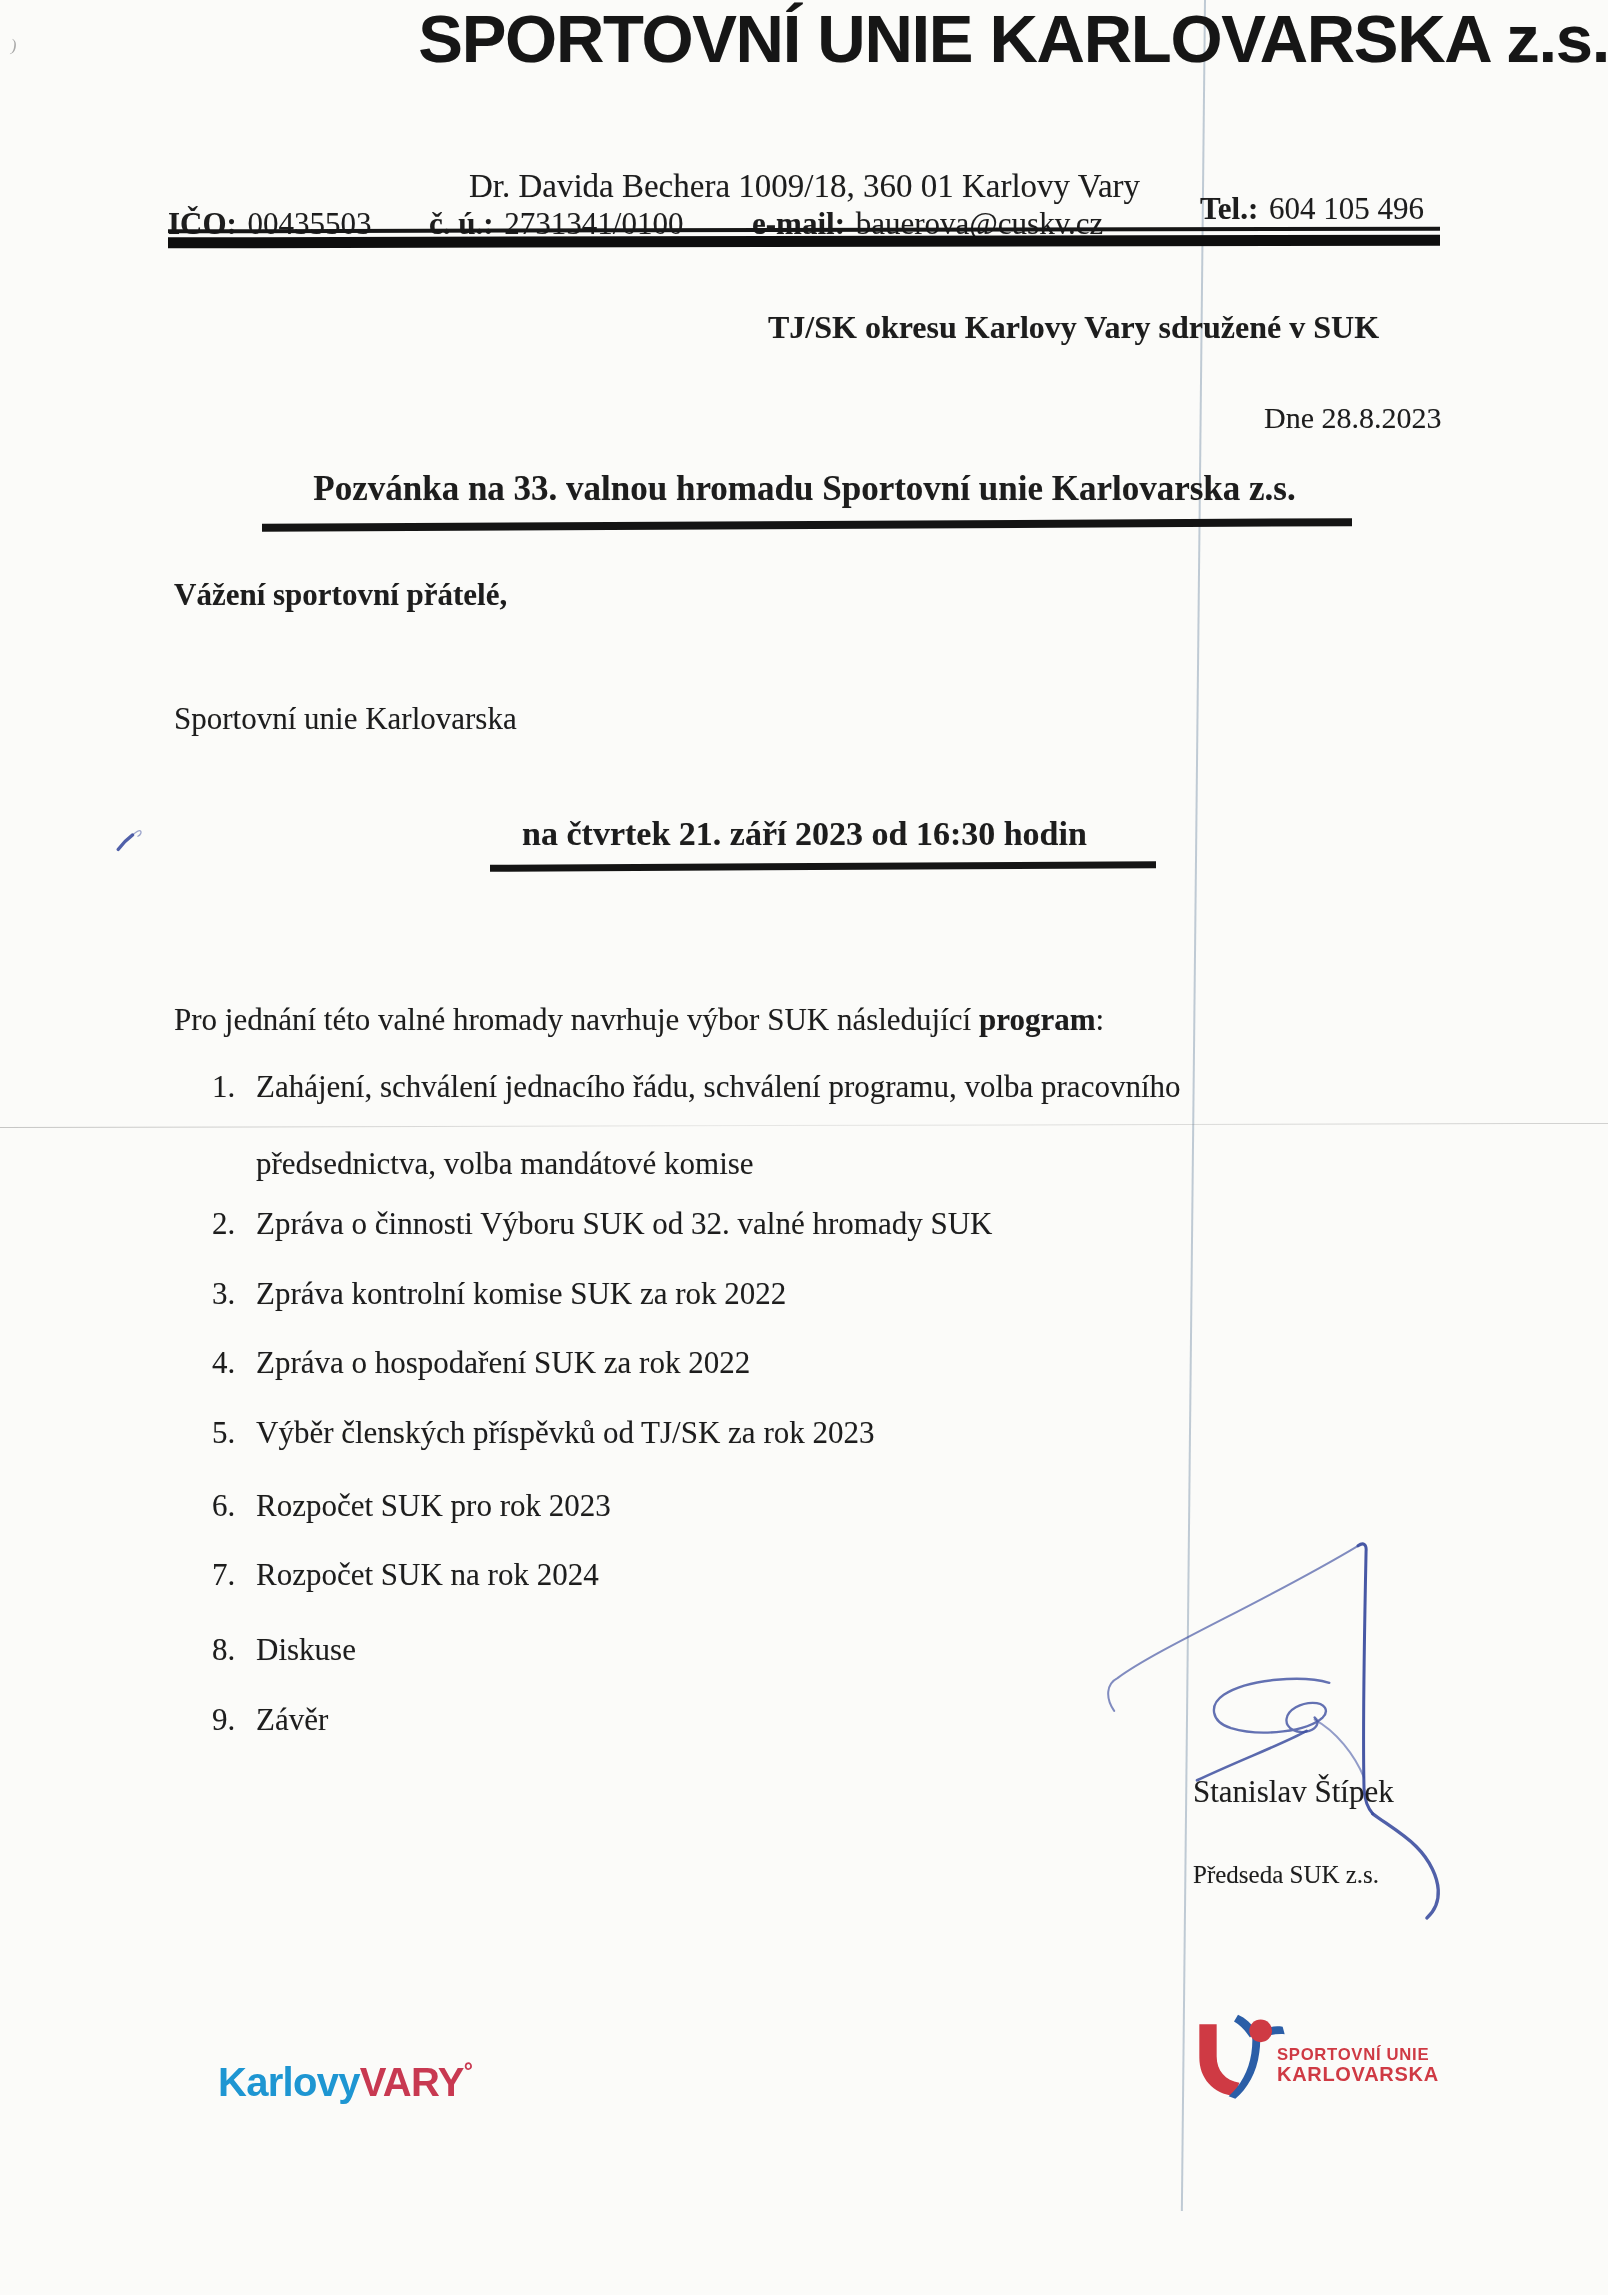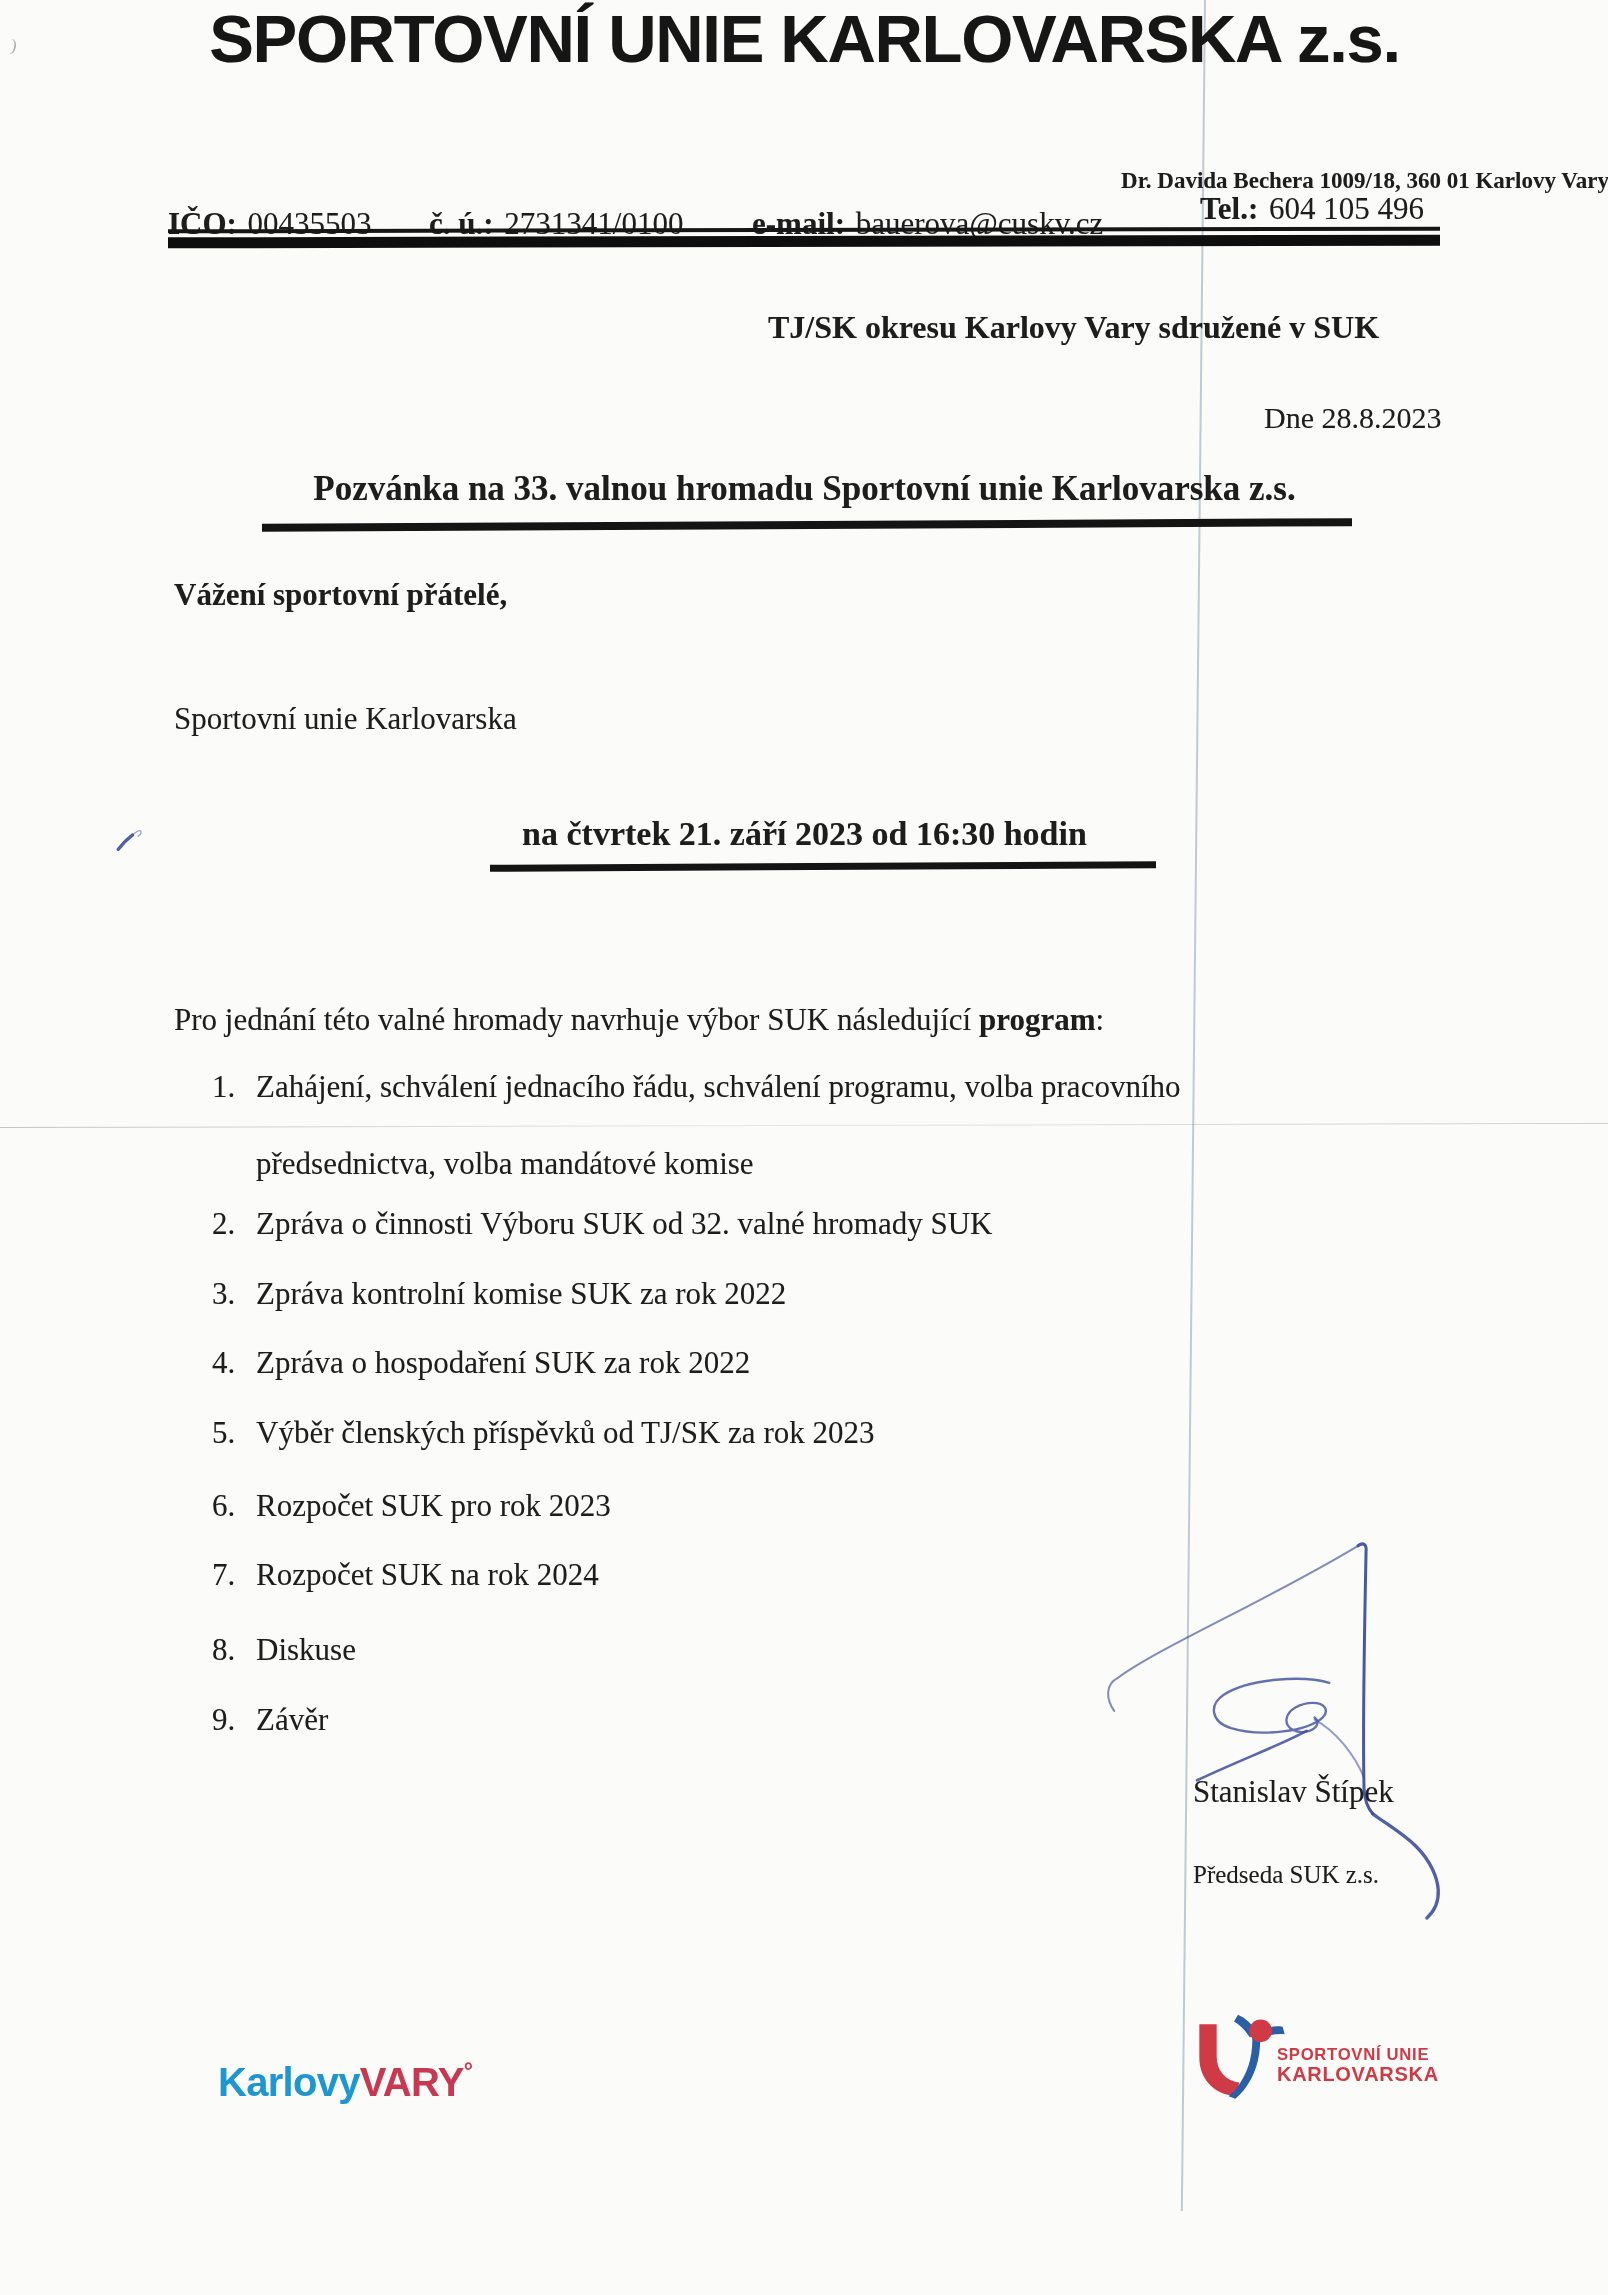--- a/index.html
+++ b/index.html
@@ -8,23 +8,23 @@
     background:#fbfbf9;overflow:hidden;
     font-family:"Liberation Serif","DejaVu Serif",serif;
     color:#1d1d1d;
   }
   .abs{position:absolute;}
   .serif{font-family:"Liberation Serif","DejaVu Serif",serif;}
   .sans{font-family:"Liberation Sans","DejaVu Sans",sans-serif;}
   .scan{text-shadow:0 0 0.7px rgba(25,25,25,.28);}
 
   
-  .org-name{left:0;right:0;top:120;text-align:center;font-size:67px;font-weight:bold;
+  .org-name{left:0;right:0;top:120;text-align:right;font-size:67px;font-weight:bold;
             letter-spacing:-1.3px;color:#161616;}
-  .address{left:0;right:0;top:168px;text-align:right;font-size:23px;font-weight:bold;}
+  .address{left:0;right:0;top:168px;text-align:center;font-size:33px;}
   .contact{top:206px;font-size:31px;white-space:nowrap;}
   .contact .lbl{margin-right:10.7px;font-weight:bold;}
   #contact-ico{left:168px;}
   #contact-account{left:429px;}
   #contact-email{left:752px;}
   #contact-tel{left:1200px;top:191px;text-align:center;}
   .rule-thin{left:168px;top:228px;width:1272px;height:4px;background:#161616;transform:rotate(-0.12deg);}
   .rule-thick{left:168px;top:236px;width:1272px;height:11.4px;background:#0e0e0e;transform:rotate(-0.12deg);}
 
   

